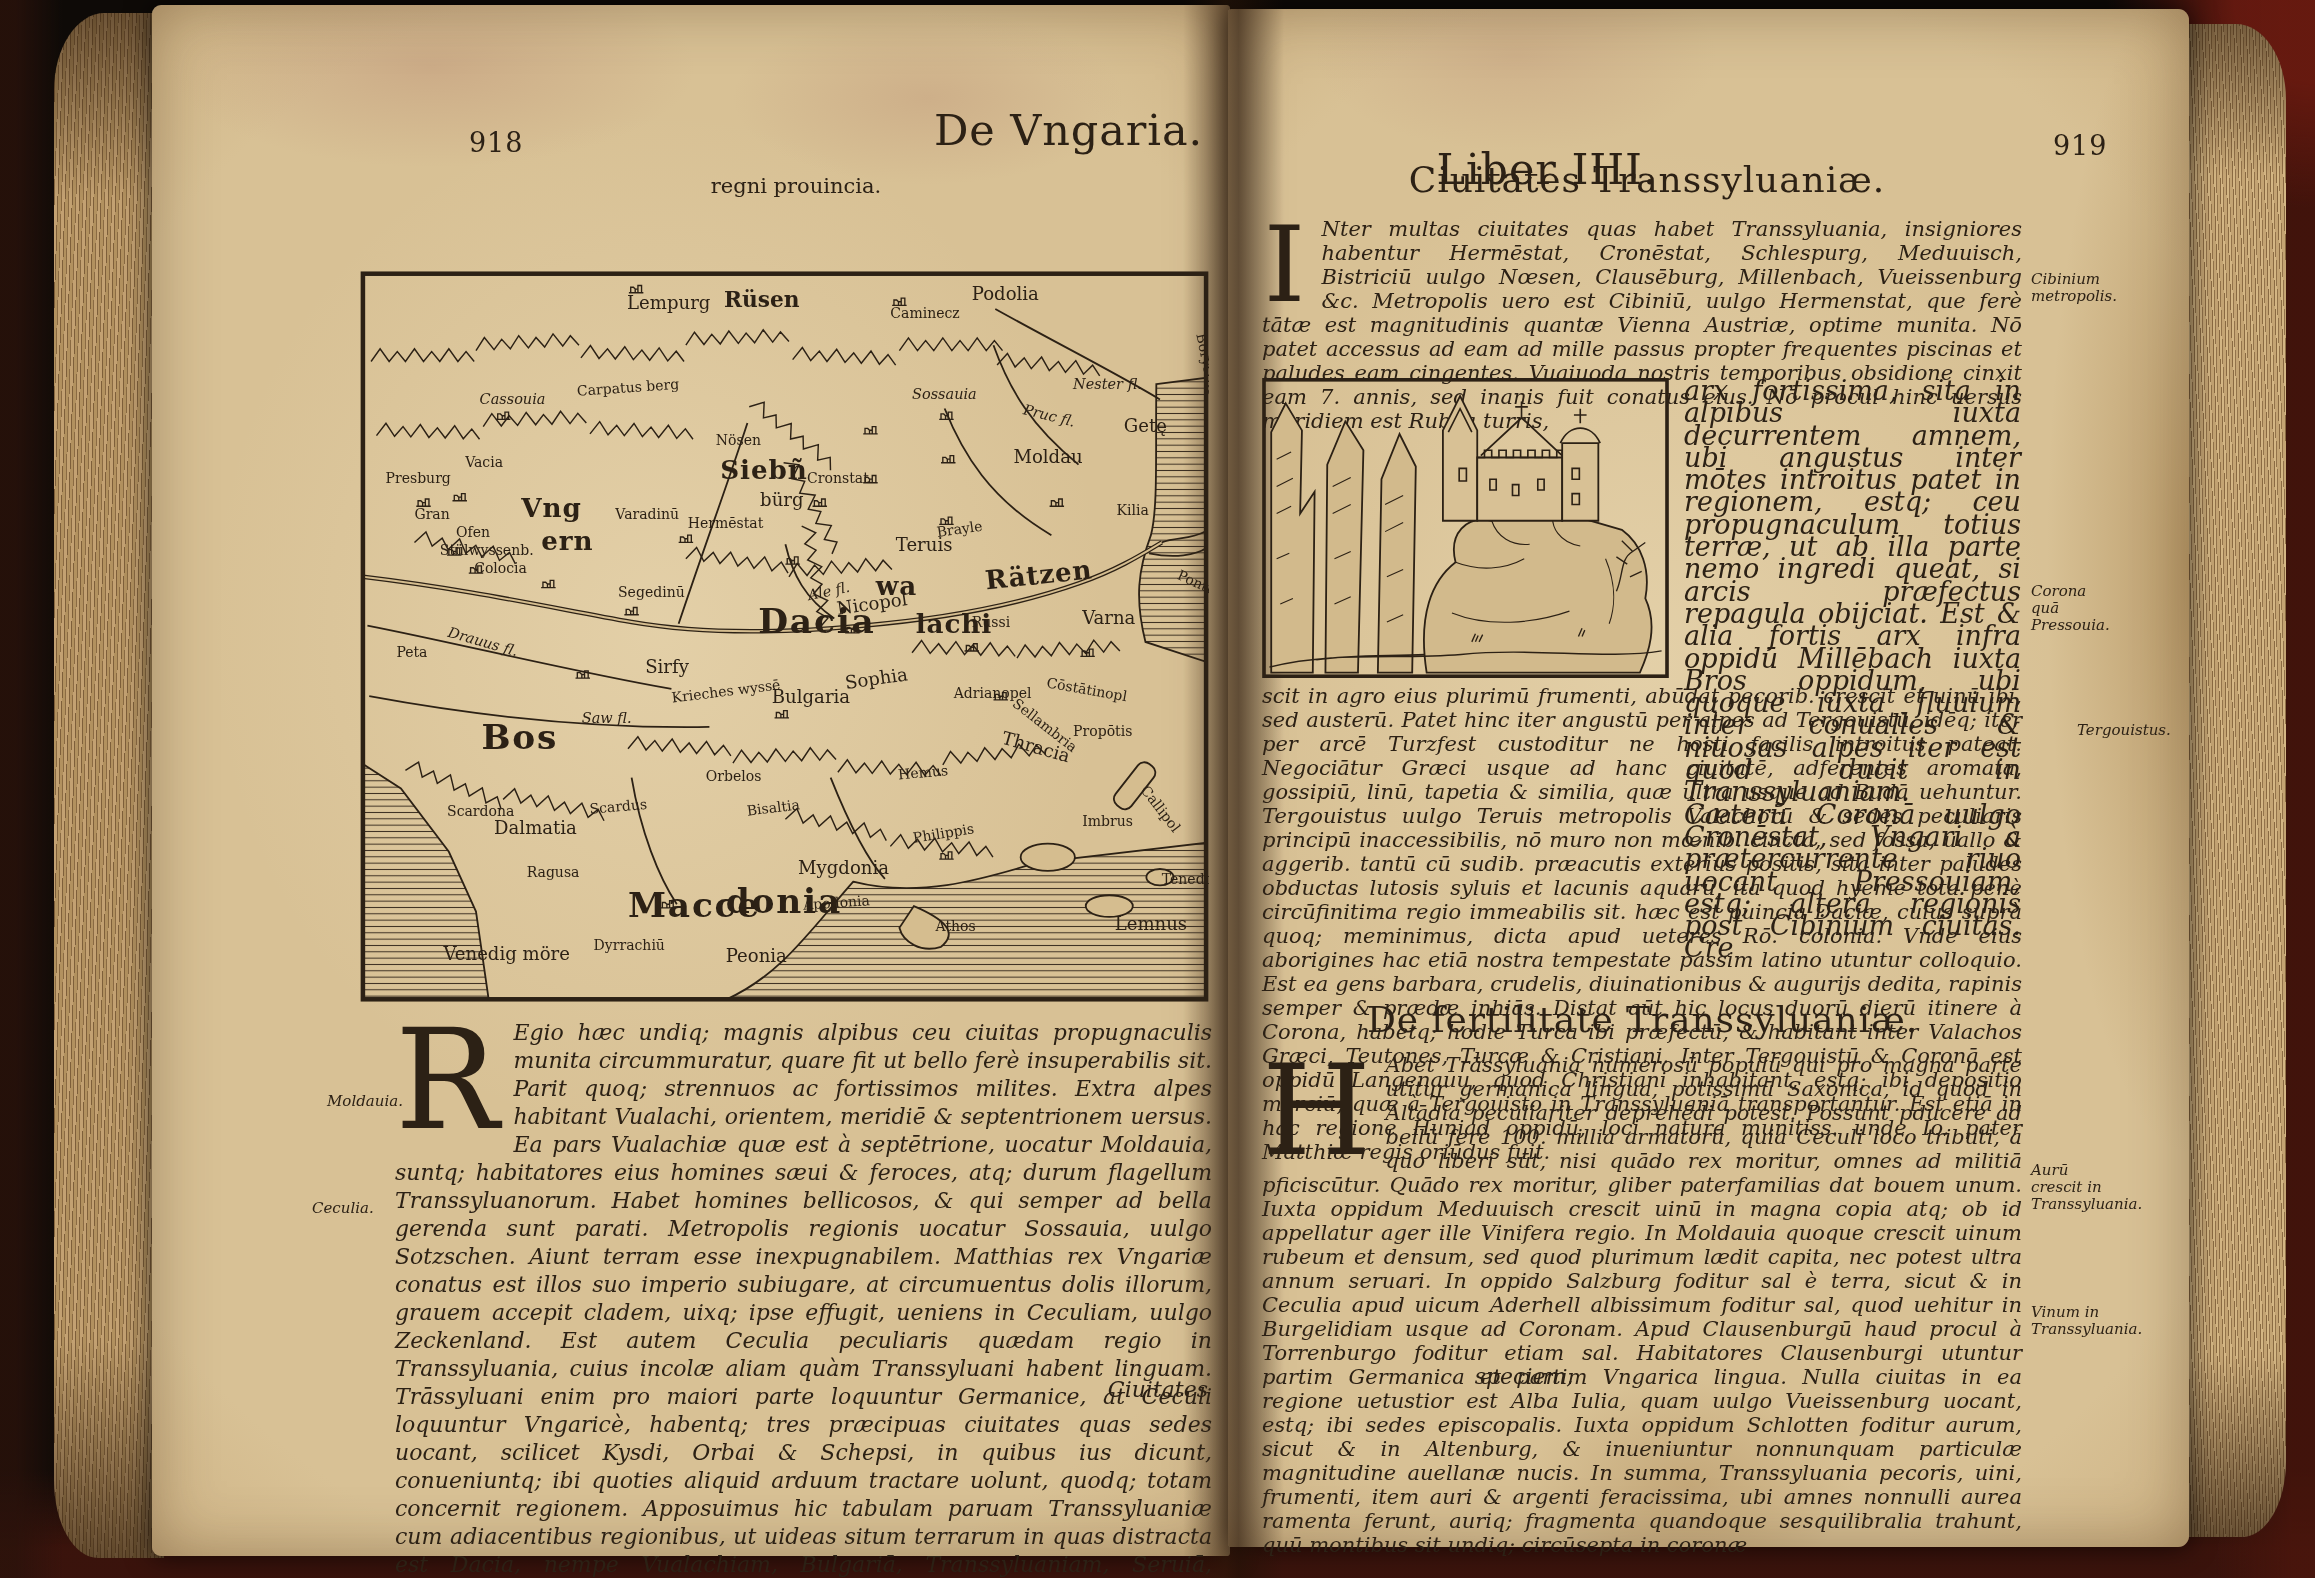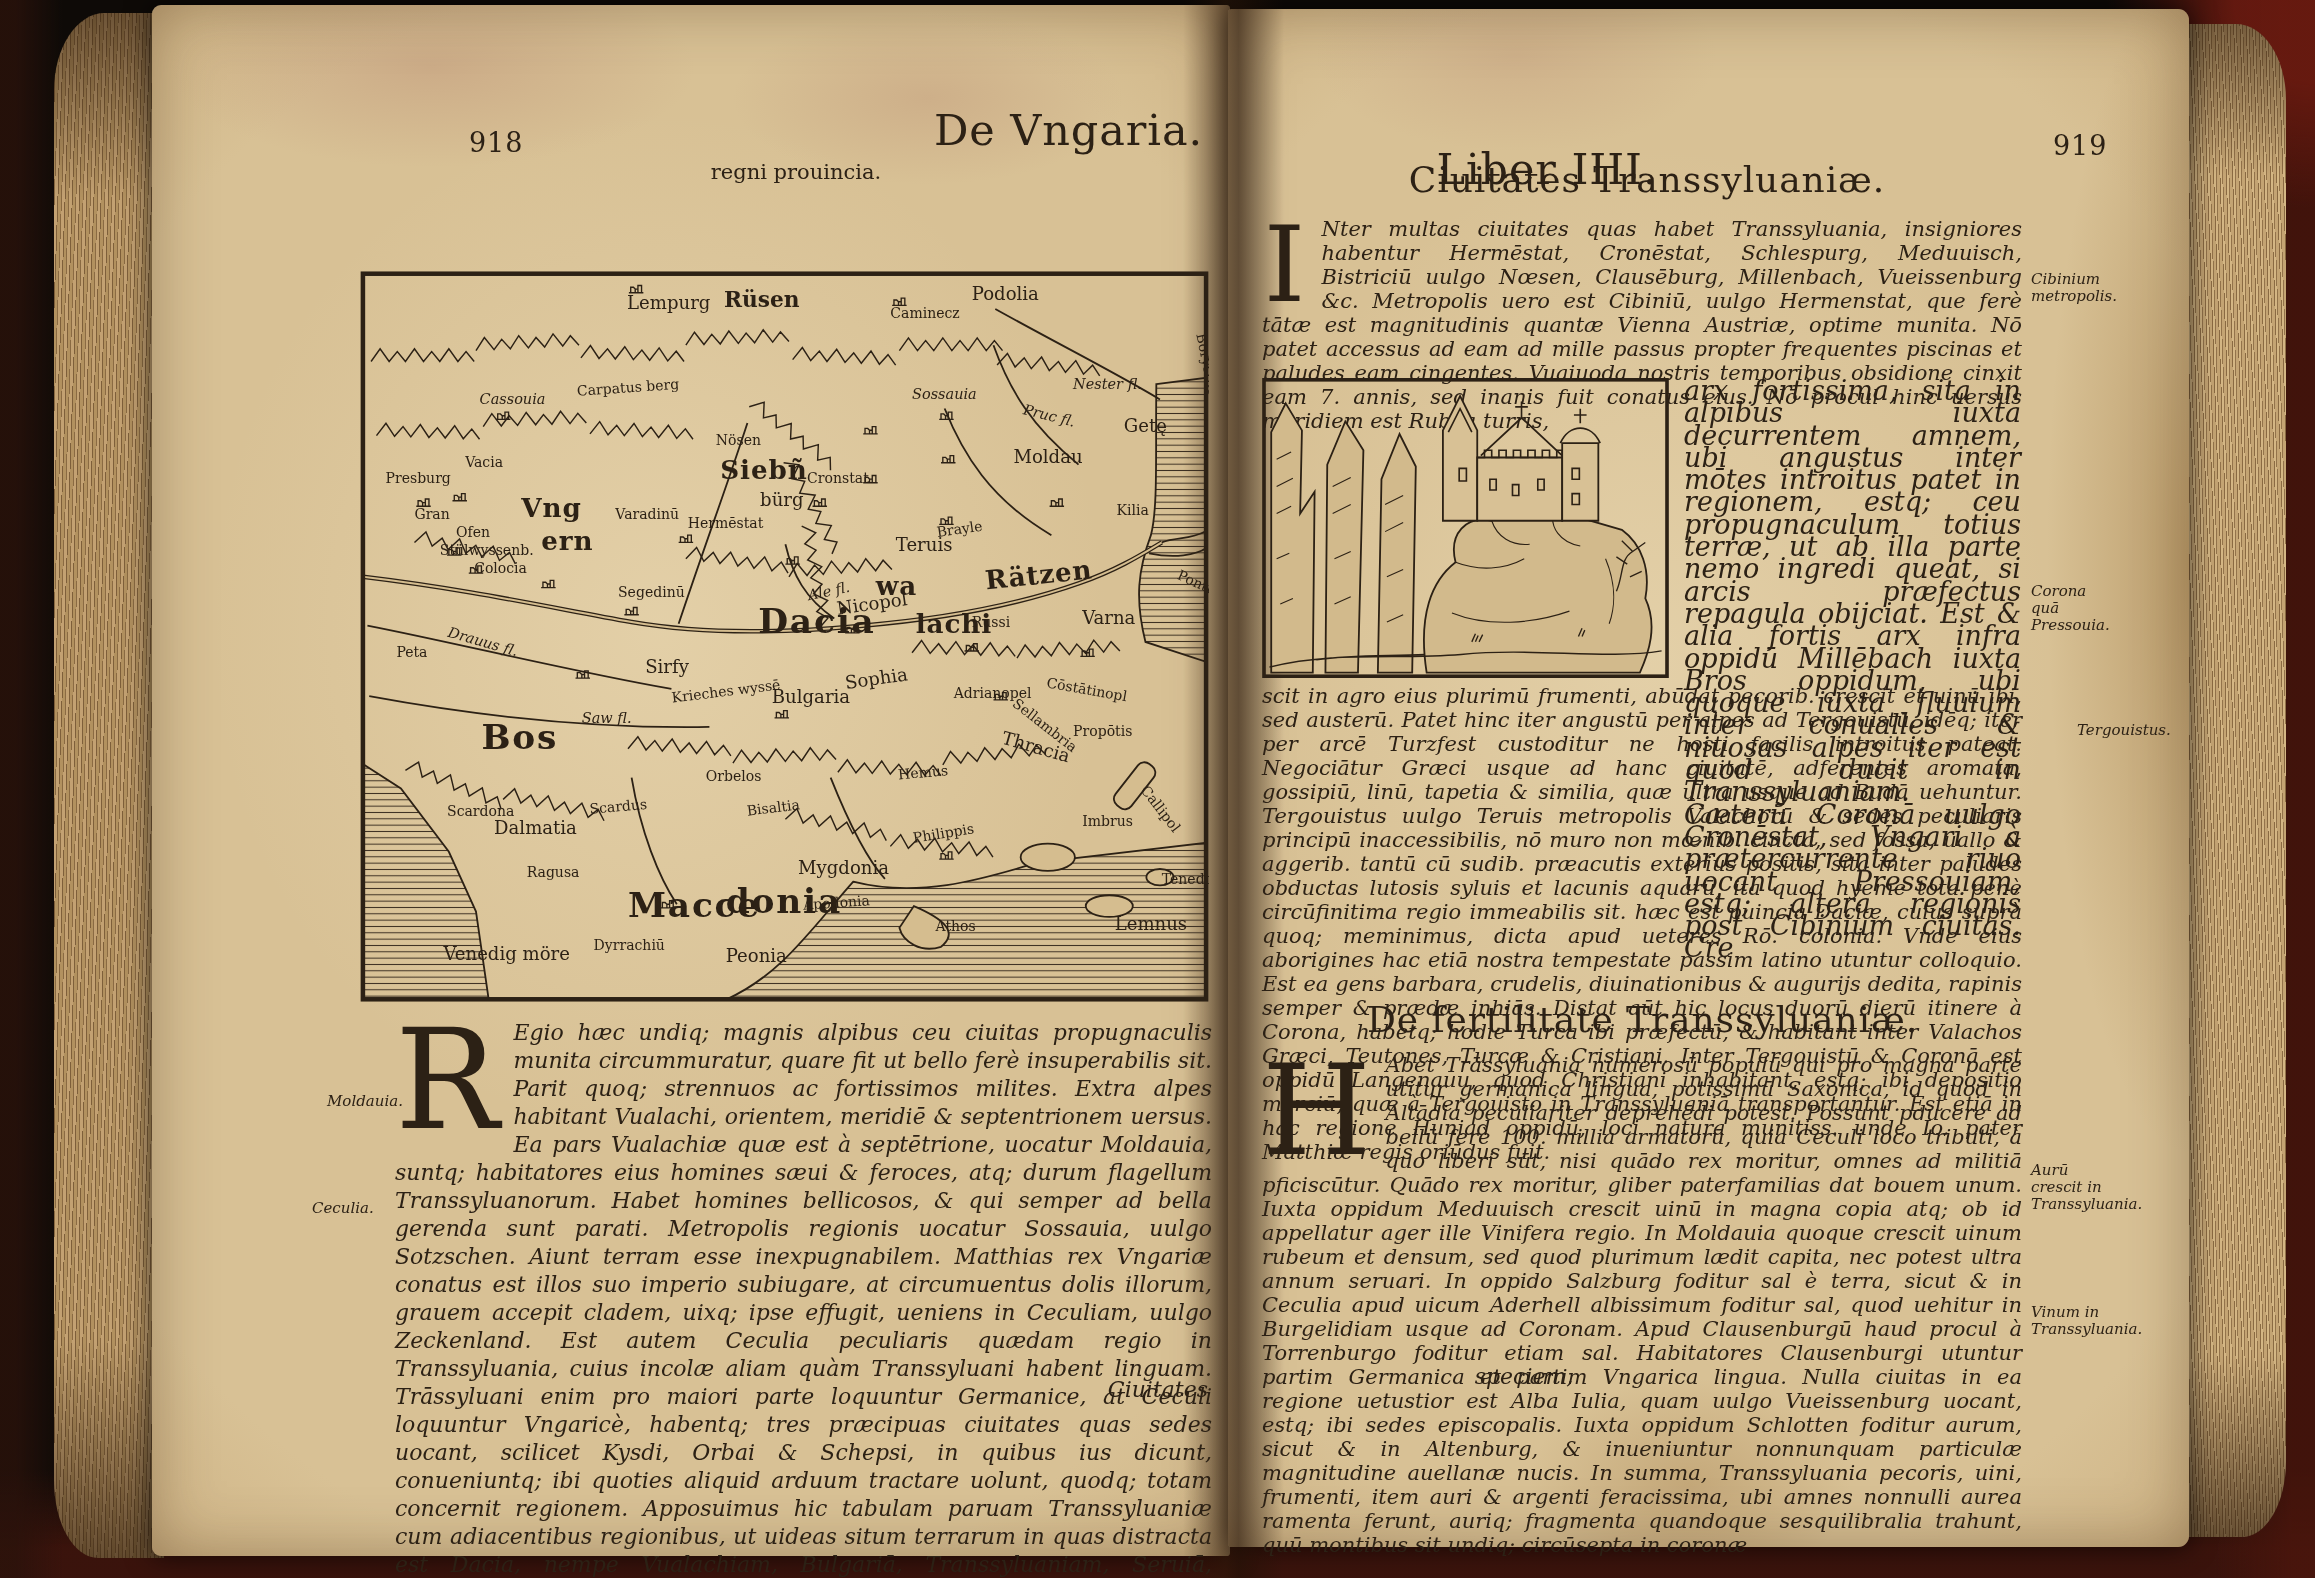--- a/index.html
+++ b/index.html
@@ -80,21 +80,21 @@
 <div class="abs edge-right"></div>
 
 <div class="abs page page-left"></div>
 <div class="abs page page-right"></div>
 <div class="abs gutter"></div>
 
 <div class="abs pgnum" style="left:469px;top:127px;">918</div>
 
 <div class="abs center" style="left:389px;top:105px;width:814px;">
   <div class="title1">De Vngaria.</div>
-  <div class="title-sm" style="margin-top:5px;">regni prouincia.</div>
+  <div class="title-sm" style="margin-top:19px;">regni prouincia.</div>
 </div>
 
 <svg class="abs" style="left:360px;top:271px;" width="849" height="731" viewBox="0 0 938 808">
   <defs>
     <pattern id="hz" width="10" height="7" patternUnits="userSpaceOnUse">
       <path d="M0 3.5 H10" stroke="#3a2d20" stroke-width="1.1"></path>
     </pattern>
     <path id="mch" d="M0 0 l10 -14 l10 14 l9 -11 l9 11 l10 -14 l10 14 l9 -11 l9 11 l10 -14 l10 14 l9 -11 l9 11" fill="none" stroke="#2c2115" stroke-width="1.6"></path>
     <g id="city" stroke="#2c2115" fill="none" stroke-width="1.5">
       <path d="M0 0 h16 M2 0 v-6 h3 l2 2 v4 M10 0 v-8 h4 v8 M7 0 v-4 h3 v4"></path>

